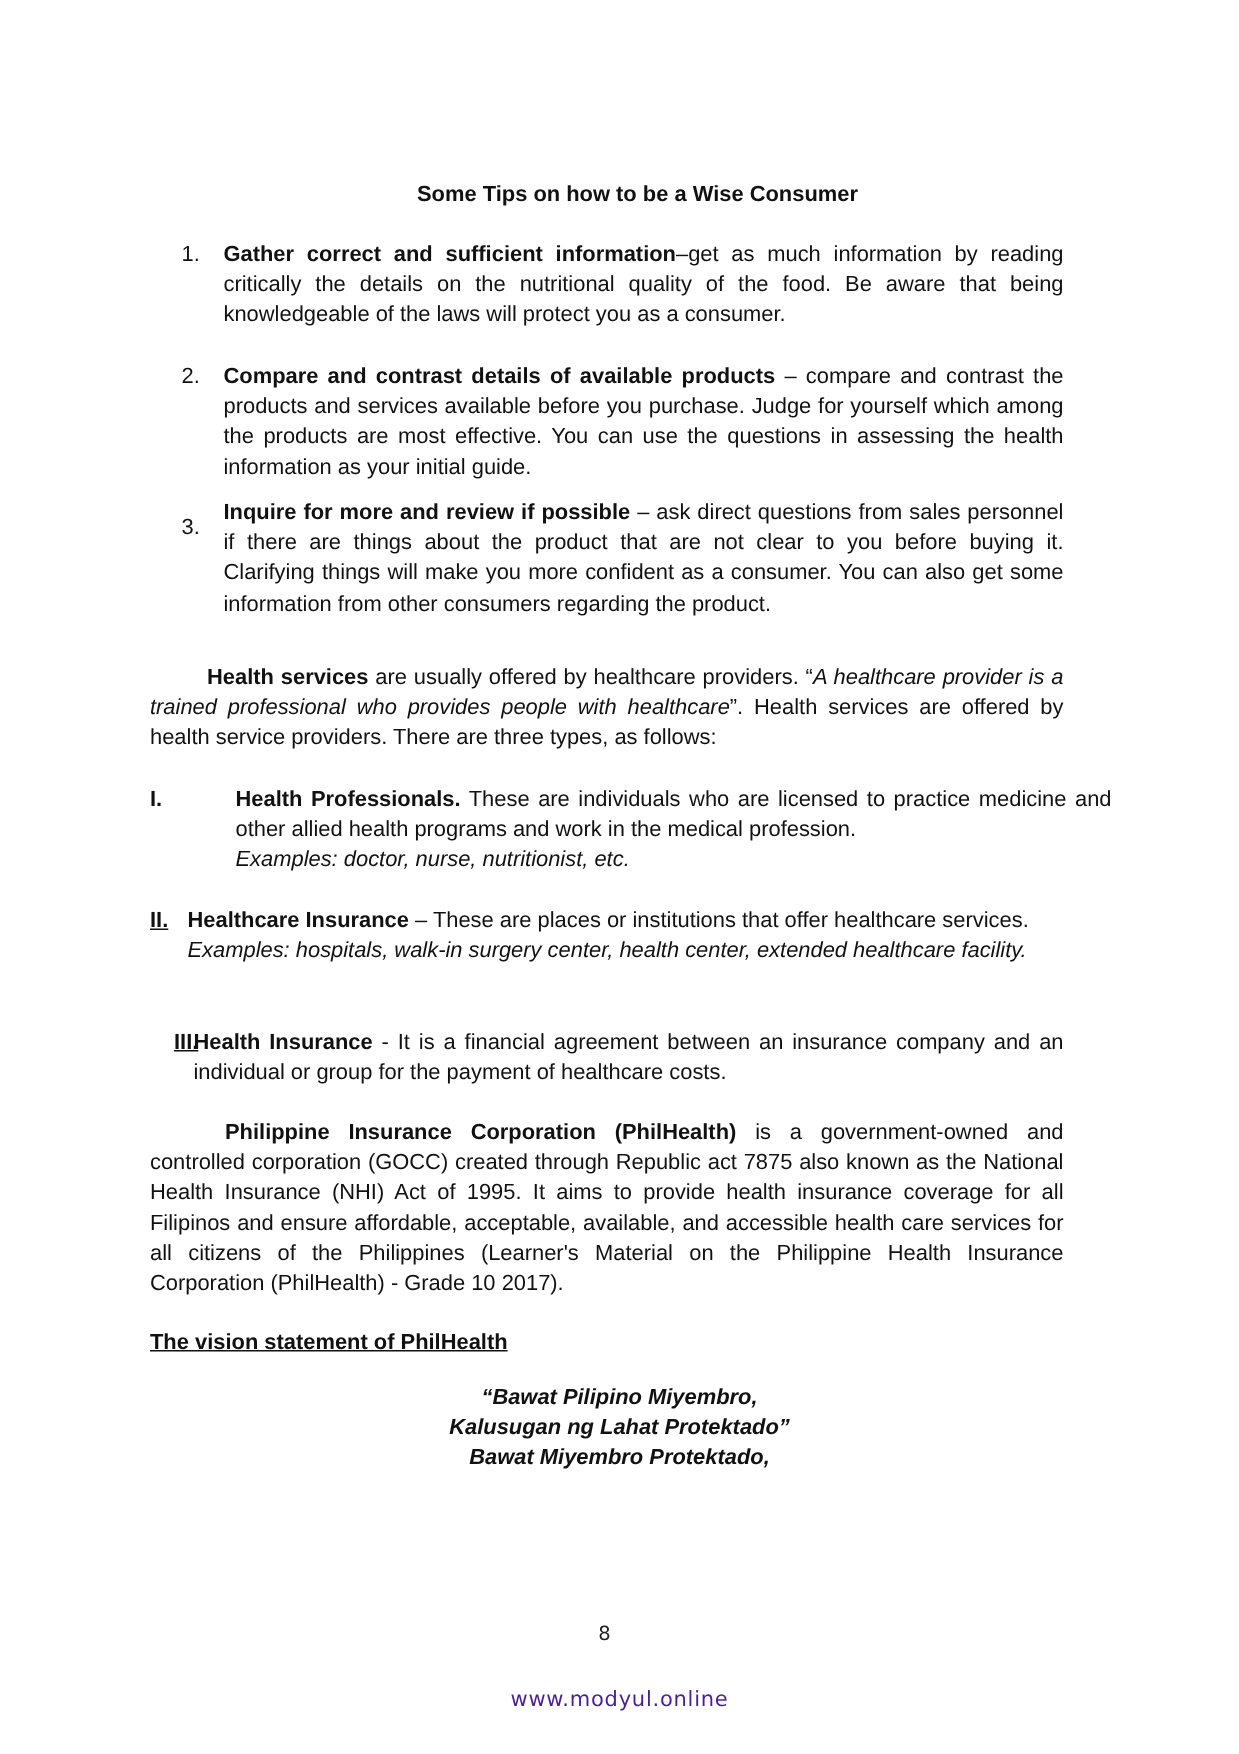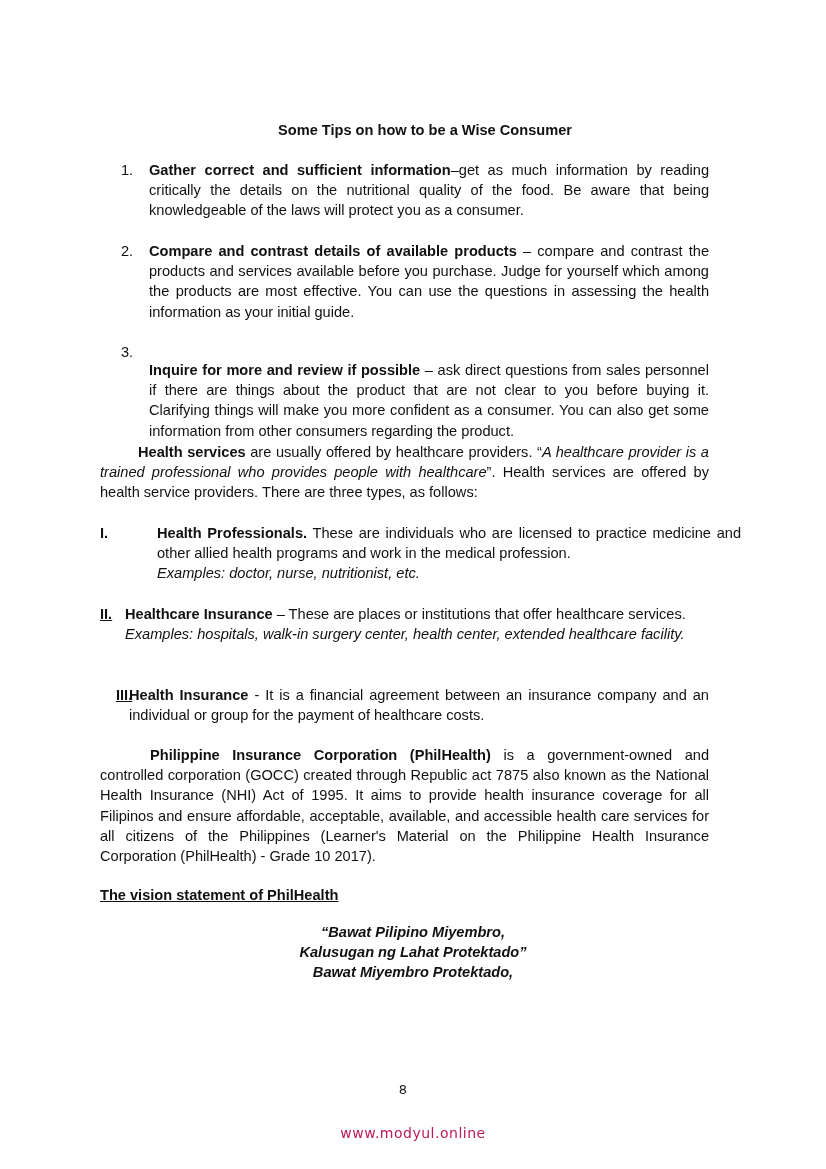--- a/index.html
+++ b/index.html
@@ -10,41 +10,41 @@
            font-weight: bold; font-size: 14.6px; line-height: 20px; padding-left: 12px; }
   .p { position: absolute; font-size: 14.6px; line-height: 20.2px; text-align: justify; }
   .num { position: absolute; font-size: 14.6px; line-height: 20.2px; }
   .b { font-weight: bold; }
   .i { font-style: italic; }
   .vision { position: absolute; left: 0; width: 826px; top: 922px; text-align: center;
             font-weight: bold; font-style: italic; font-size: 14.6px; line-height: 20.2px; }
   .pagenum { position: absolute; left: 0; width: 806px; top: 1082px; text-align: center;
              font-family: "DejaVu Sans", sans-serif; font-size: 13px; color: #222; }
   .watermark { position: absolute; left: 0; width: 826px; top: 1125px; text-align: center;
-               font-family: "DejaVu Sans", sans-serif; font-size: 14px; color: #be185d; letter-spacing: 0.5px; }
+               font-family: "DejaVu Sans", sans-serif; font-size: 14px; color: #4c1d95; letter-spacing: 0.5px; }
 </style>
 </head>
 <body>
 
 <div class="page">
 
   <div class="title">Some Tips on how to be a Wise Consumer</div>
 
   <div class="num" style="left:121px; top:160px;">1.</div>
   <div class="p" style="left:149px; top:160px; width:560px;">
     <span class="b">Gather correct and sufficient information</span><span>–</span><span>get as much information by reading critically the details on the nutritional quality of the food. Be aware that being knowledgeable of the laws will protect you as a consumer.</span>
   </div>
 
   <div class="num" style="left:121px; top:241px;">2.</div>
   <div class="p" style="left:149px; top:241px; width:560px;">
     <span class="b">Compare and contrast details of available products</span><span> – </span><span>compare and contrast the products and services available before you purchase. Judge for yourself which among the products are most effective. You can use the questions in assessing the health information as your initial guide.</span>
   </div>
 
   <div class="num" style="left:121px; top:342px;">3.</div>
-  <div class="p" style="left:149px; top:360px; width:560px;">
+  <div class="p" style="left:149px; top:332px; width:560px;">
     <span class="b">Inquire for more and review if possible</span><span> – </span><span>ask direct questions from sales personnel if there are things about the product that are not clear to you before buying it. Clarifying things will make you more confident as a consumer. You can also get some information from other consumers regarding the product.</span>
   </div>
 
   <div class="p" style="left:100px; top:442px; width:609px; text-indent:38px;">
     <span class="b">Health services</span><span> are usually offered by healthcare providers. “</span><span class="i">A healthcare provider is a trained professional who provides people with healthcare</span><span>”. Health services are offered by health service providers. There are three types, as follows:</span>
   </div>
 
   <div class="num b" style="left:100px; top:523px;">I.</div>
   <div class="p" style="left:125px; top:523px; width:584px;margin-left:32px;">
     <span class="b">Health Professionals.</span><span> These are individuals who are licensed to practice medicine and other allied health programs and work in the medical profession.</span><br>

